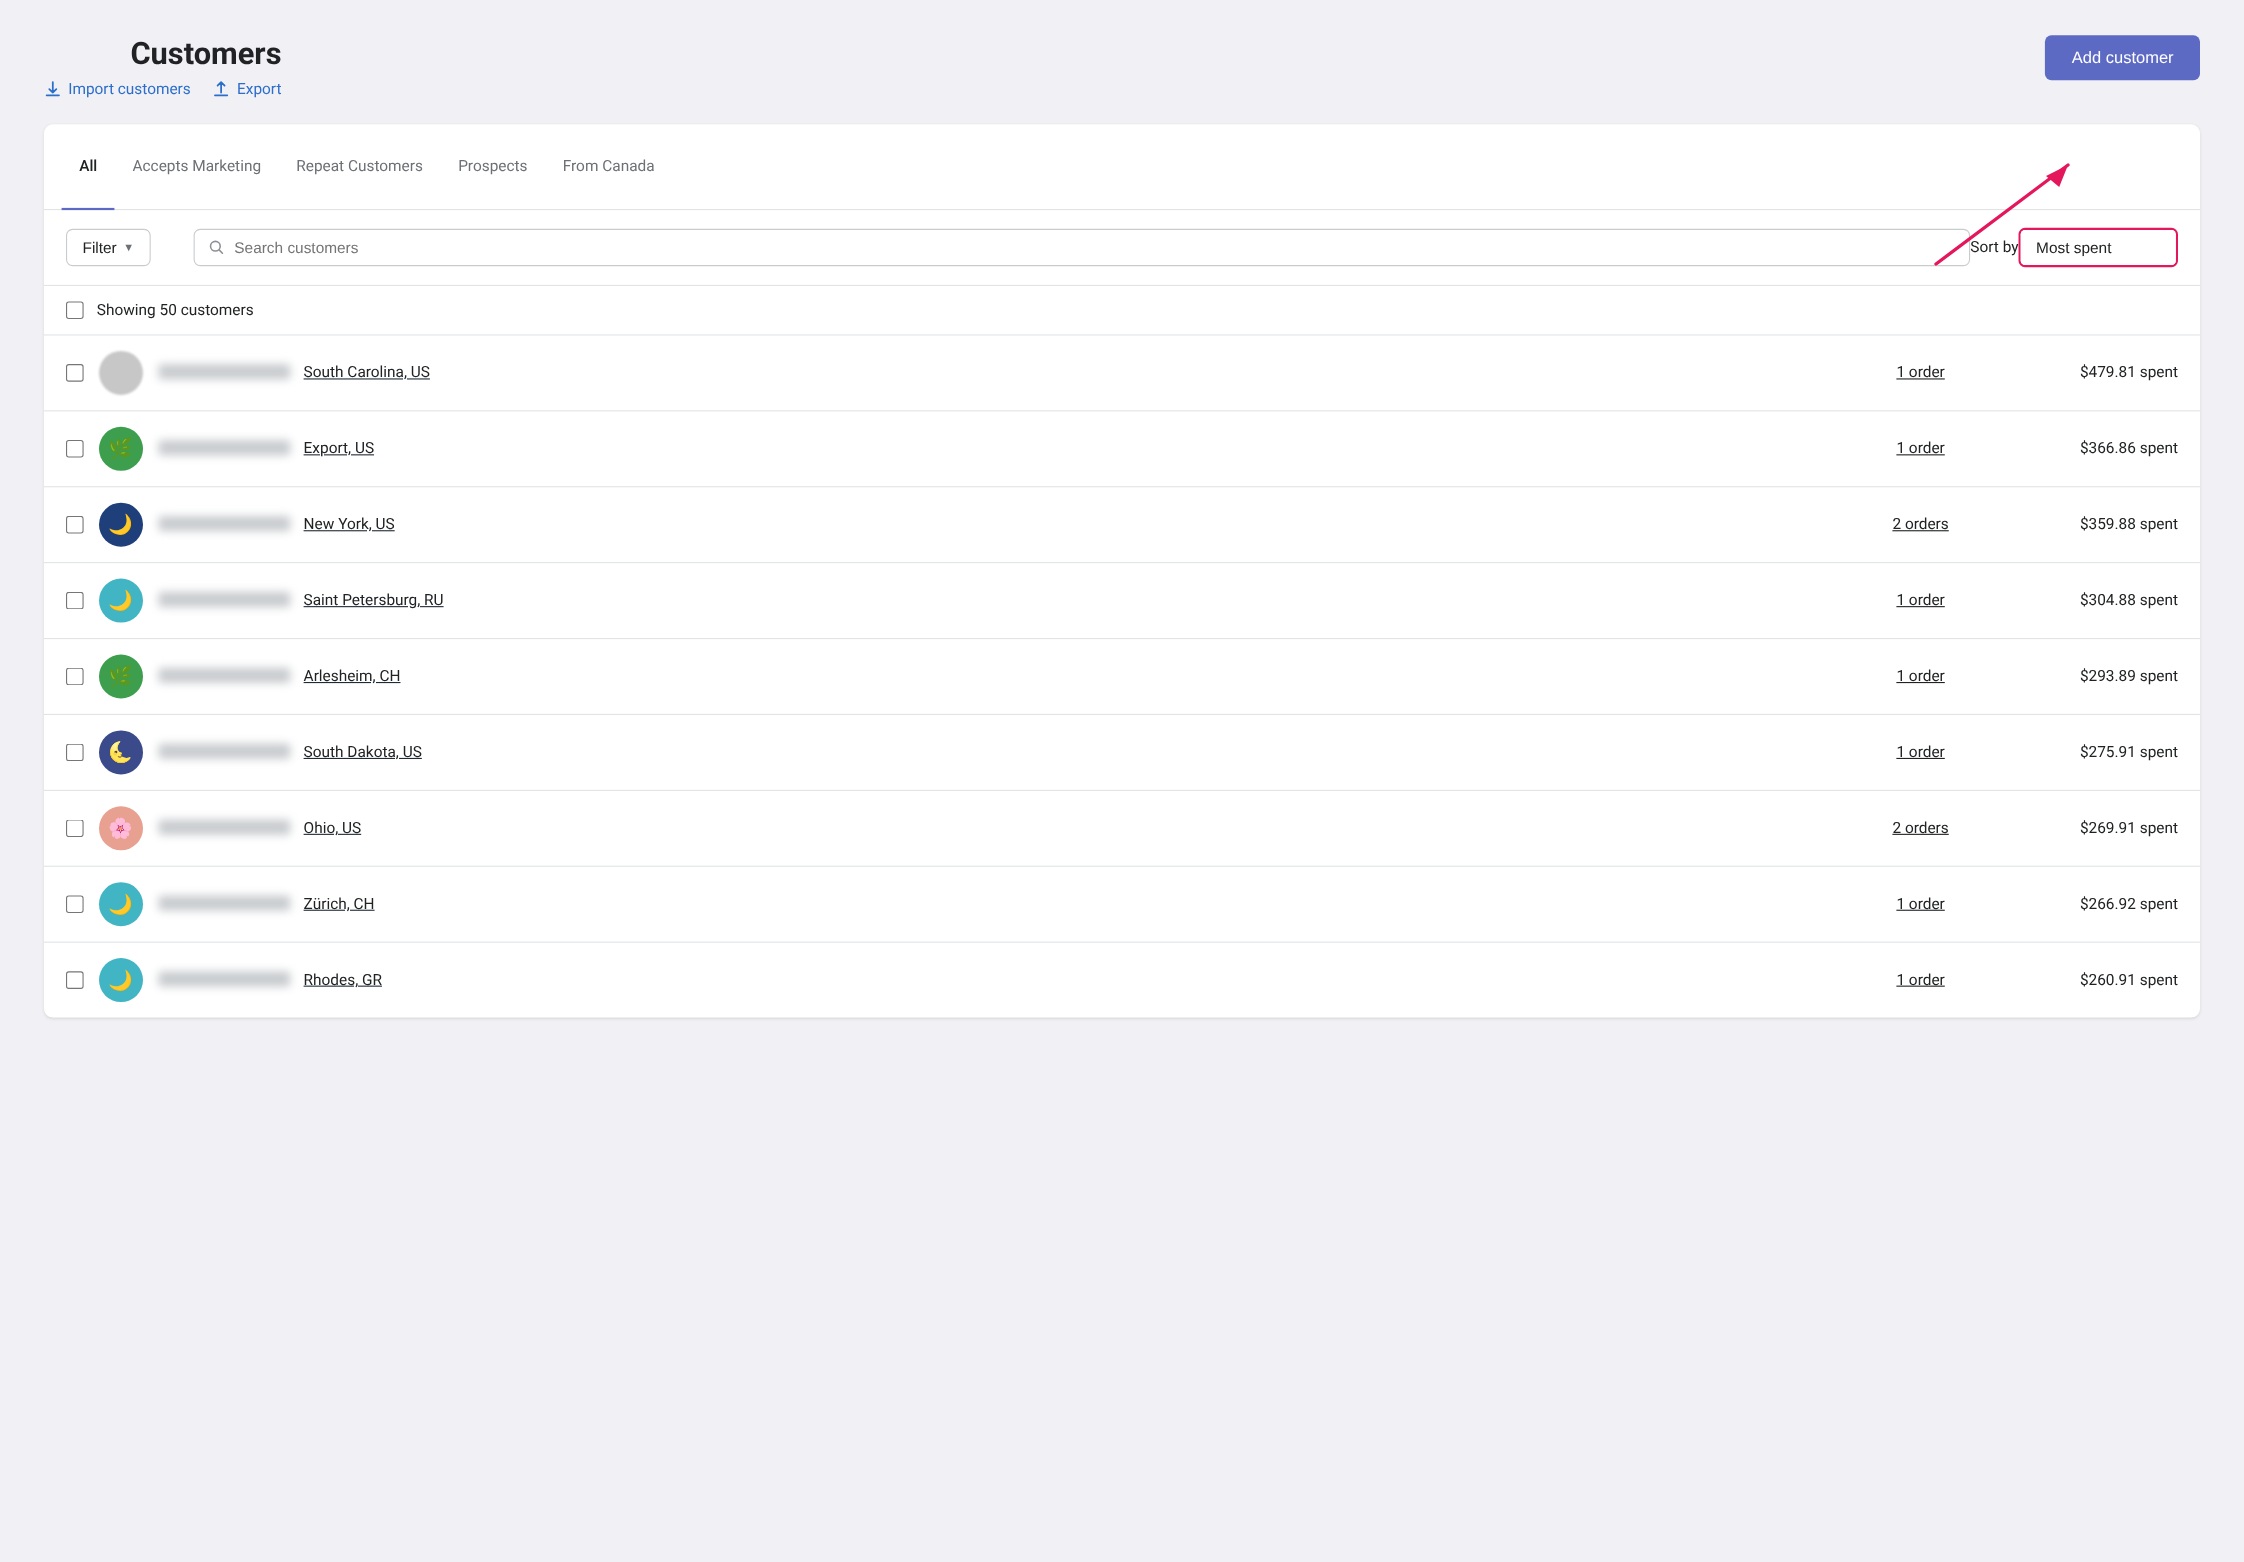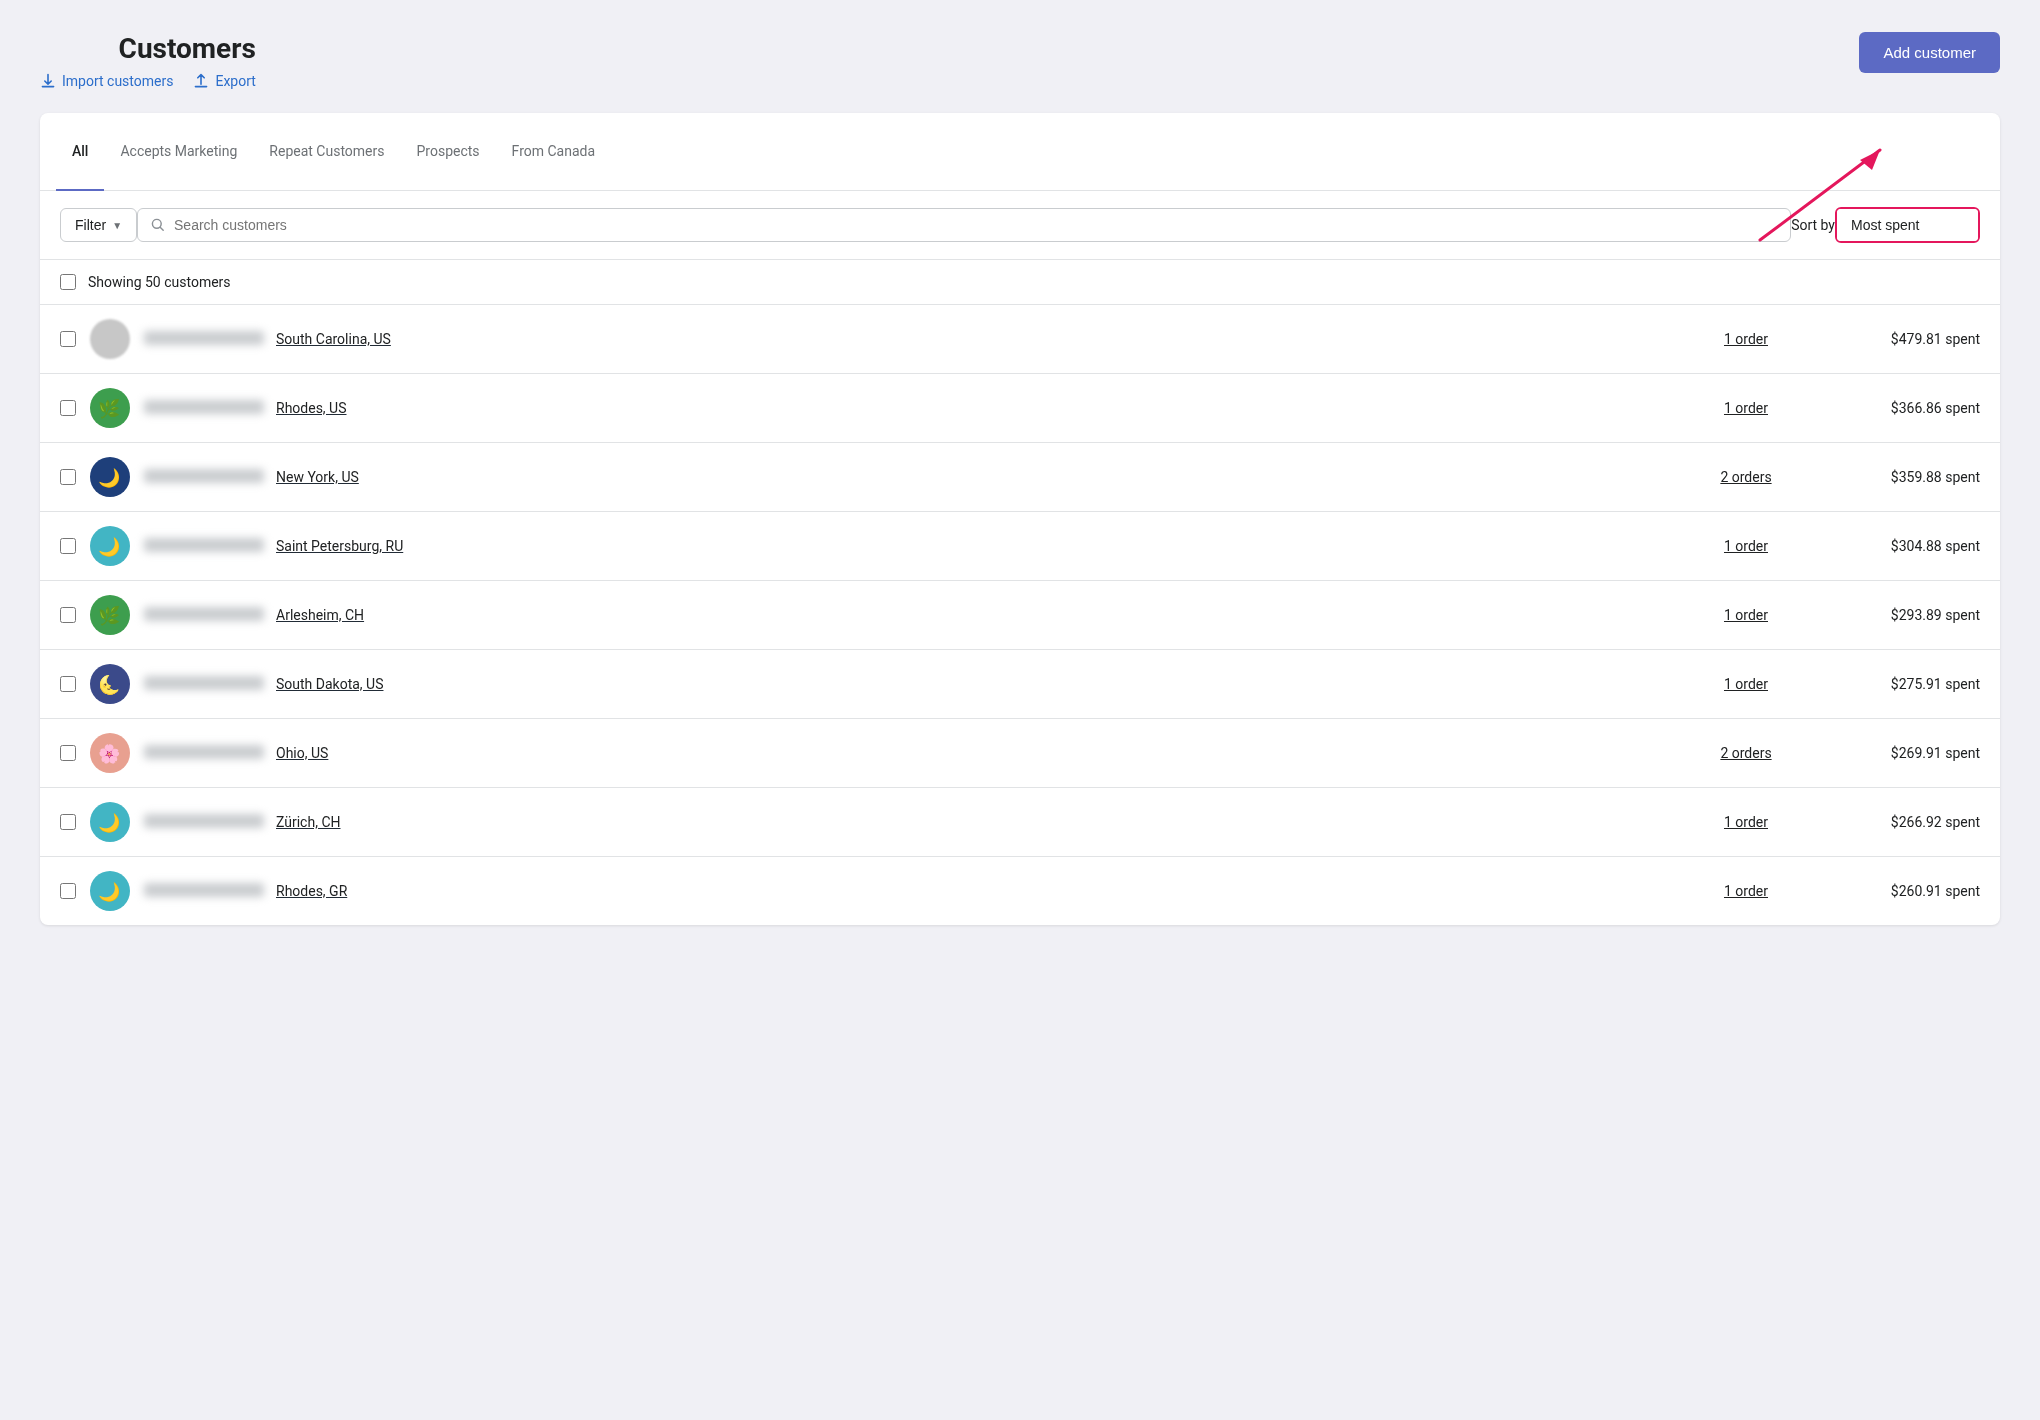--- a/index.html
+++ b/index.html
@@ -105,20 +105,21 @@
 
     .search-wrapper {
       flex: 1;
       display: flex;
       align-items: center;
       border: 1px solid #c9cccf;
       border-radius: 6px;
       padding: 8px 12px;
       background: white;
       gap: 8px;
+      margin-left: 39px;
     }
 
     .search-icon-svg {
       color: #8c9196;
       flex-shrink: 0;
     }
 
     .search-input {
       border: none;
       outline: none;
@@ -339,21 +340,21 @@
     <div class="customer-orders">1 order</div>
     <div class="customer-spent">$479.81 spent</div>
   </div>
       <div class="customer-row">
     <input type="checkbox" class="customer-checkbox" style="">
     <div class="customer-avatar" style="background:#3d9e4e; font-size: 18px; filter: none">
       🌿
     </div>
     <div class="customer-info">
       <div class="customer-name-blur"></div>
-      <span class="customer-location">Rhodes, US</span>
+      <span class="customer-location">Export, US</span>
     </div>
     <div class="customer-orders">1 order</div>
     <div class="customer-spent">$366.86 spent</div>
   </div>
       <div class="customer-row">
     <input type="checkbox" class="customer-checkbox" style="">
     <div class="customer-avatar" style="background:#1e3f7a; font-size: 18px; filter: none">
       🌙
     </div>
     <div class="customer-info">

